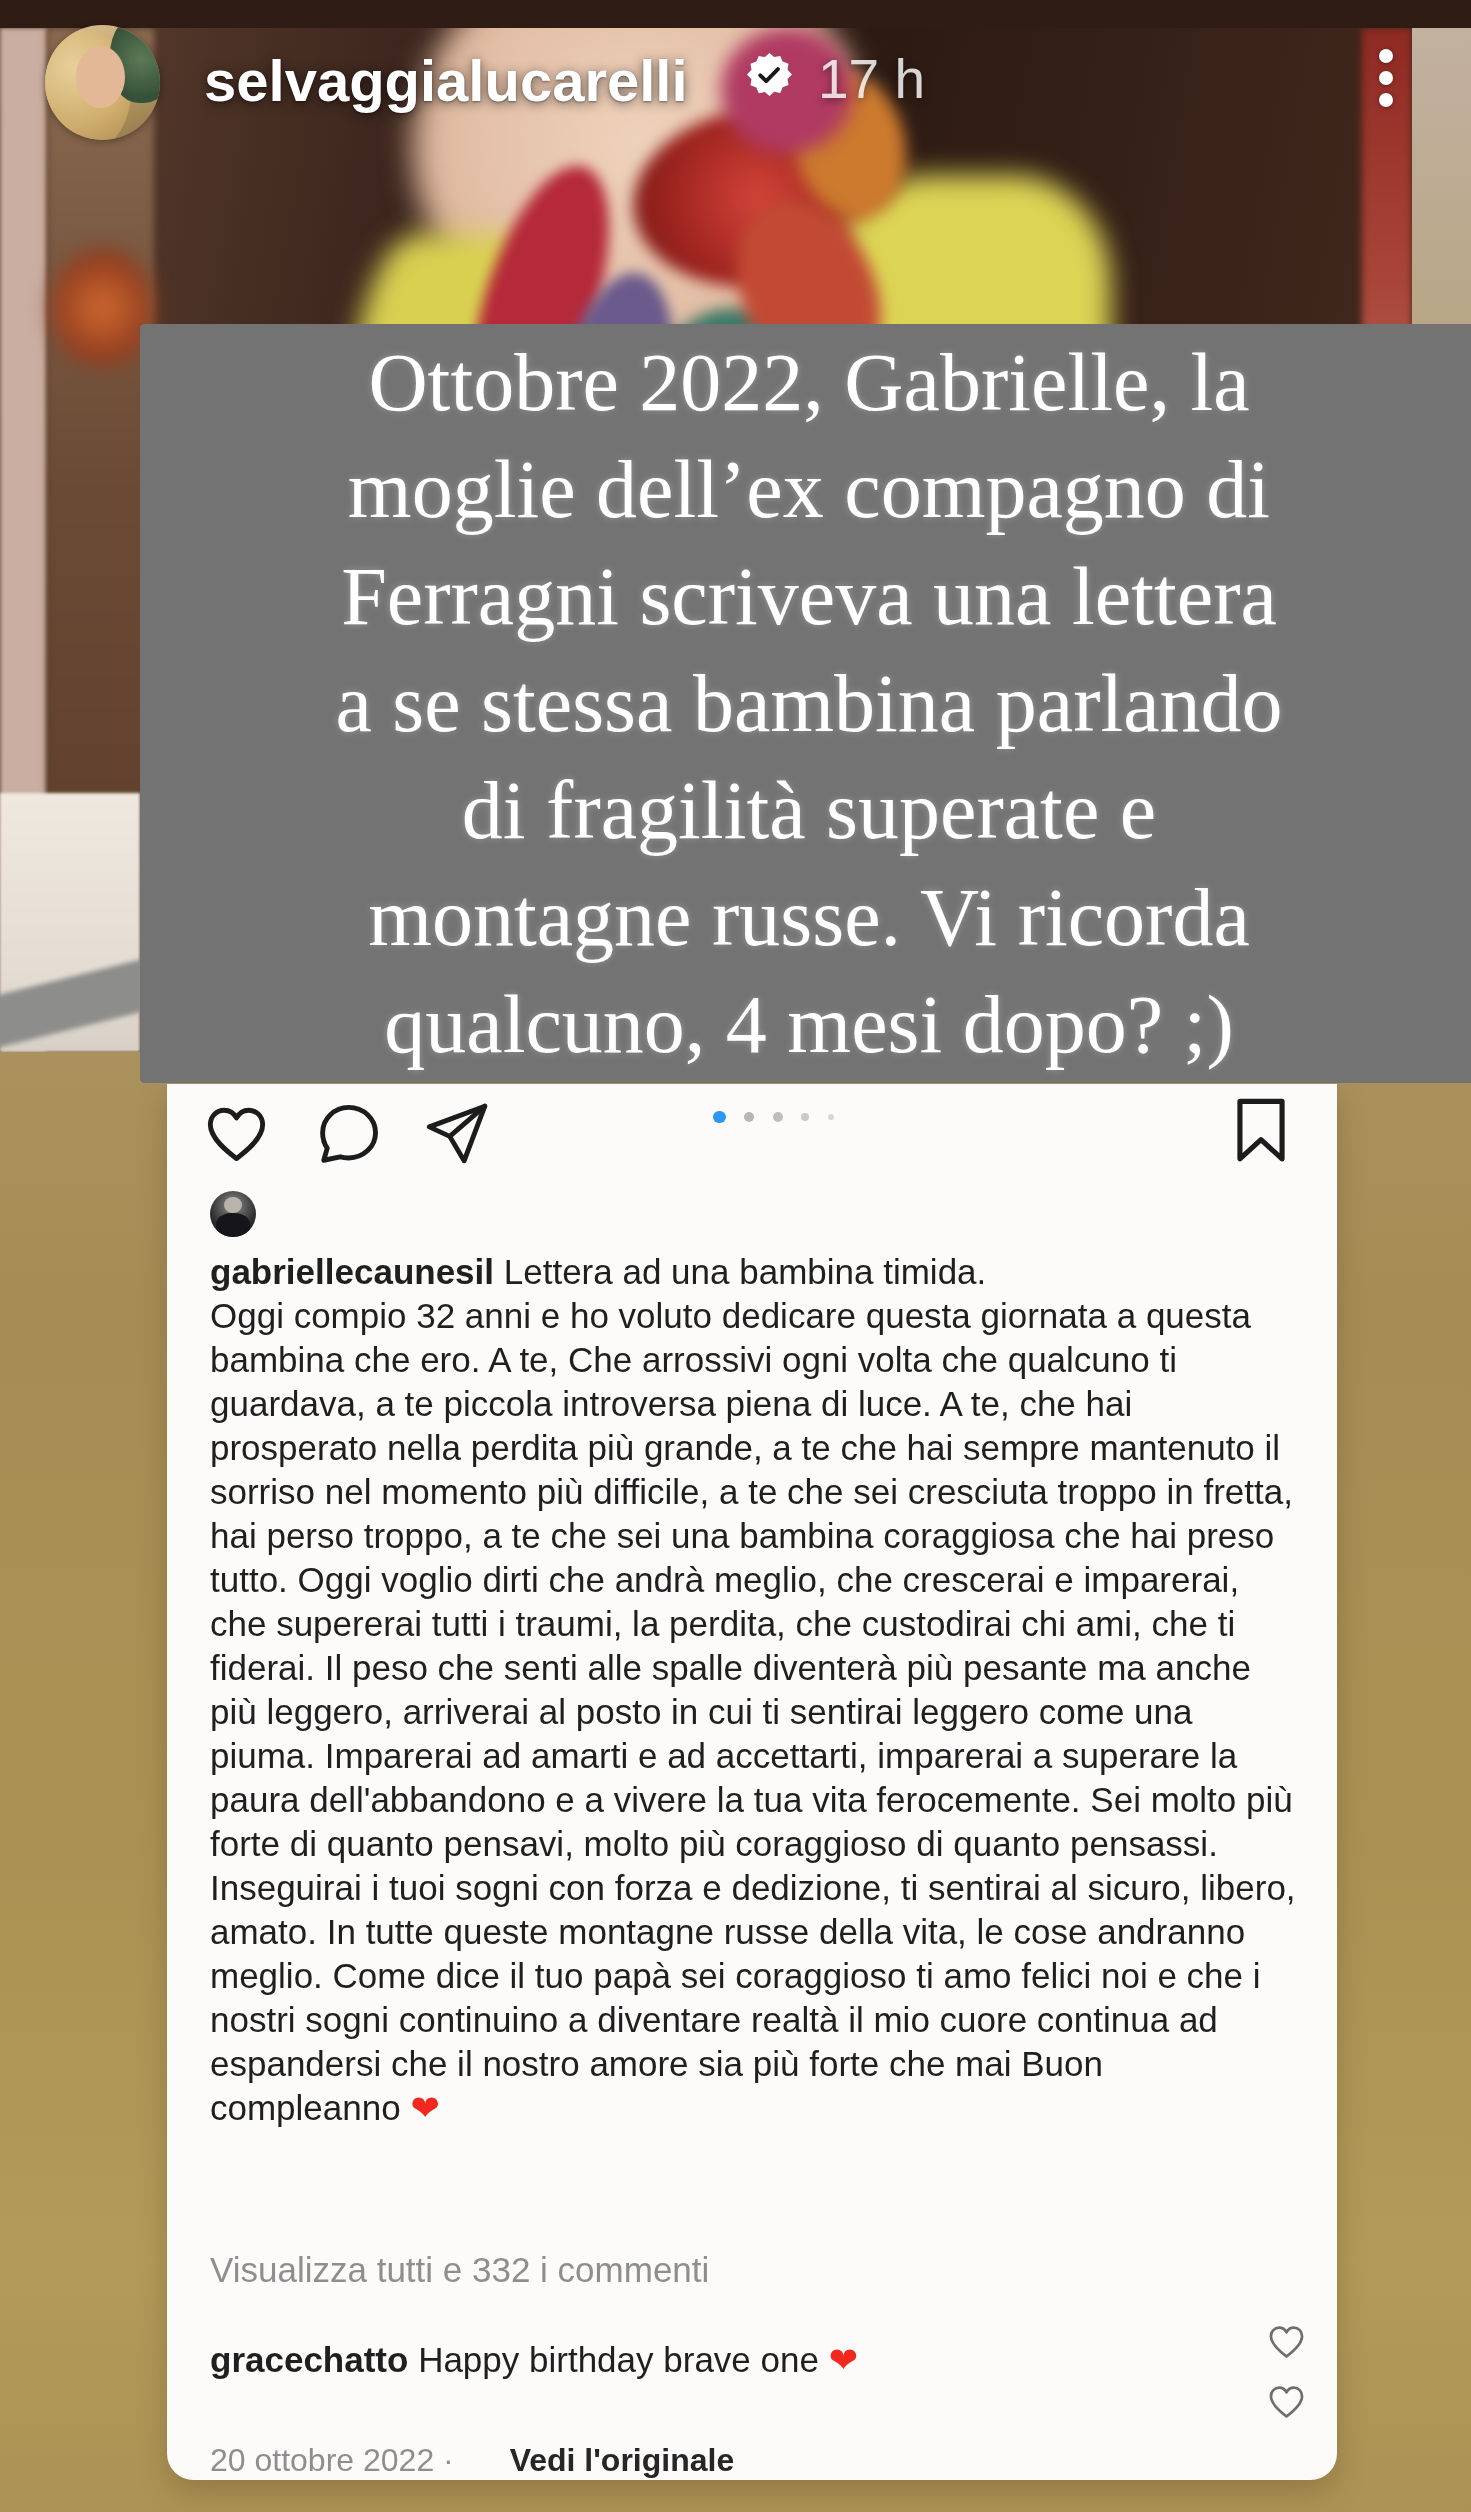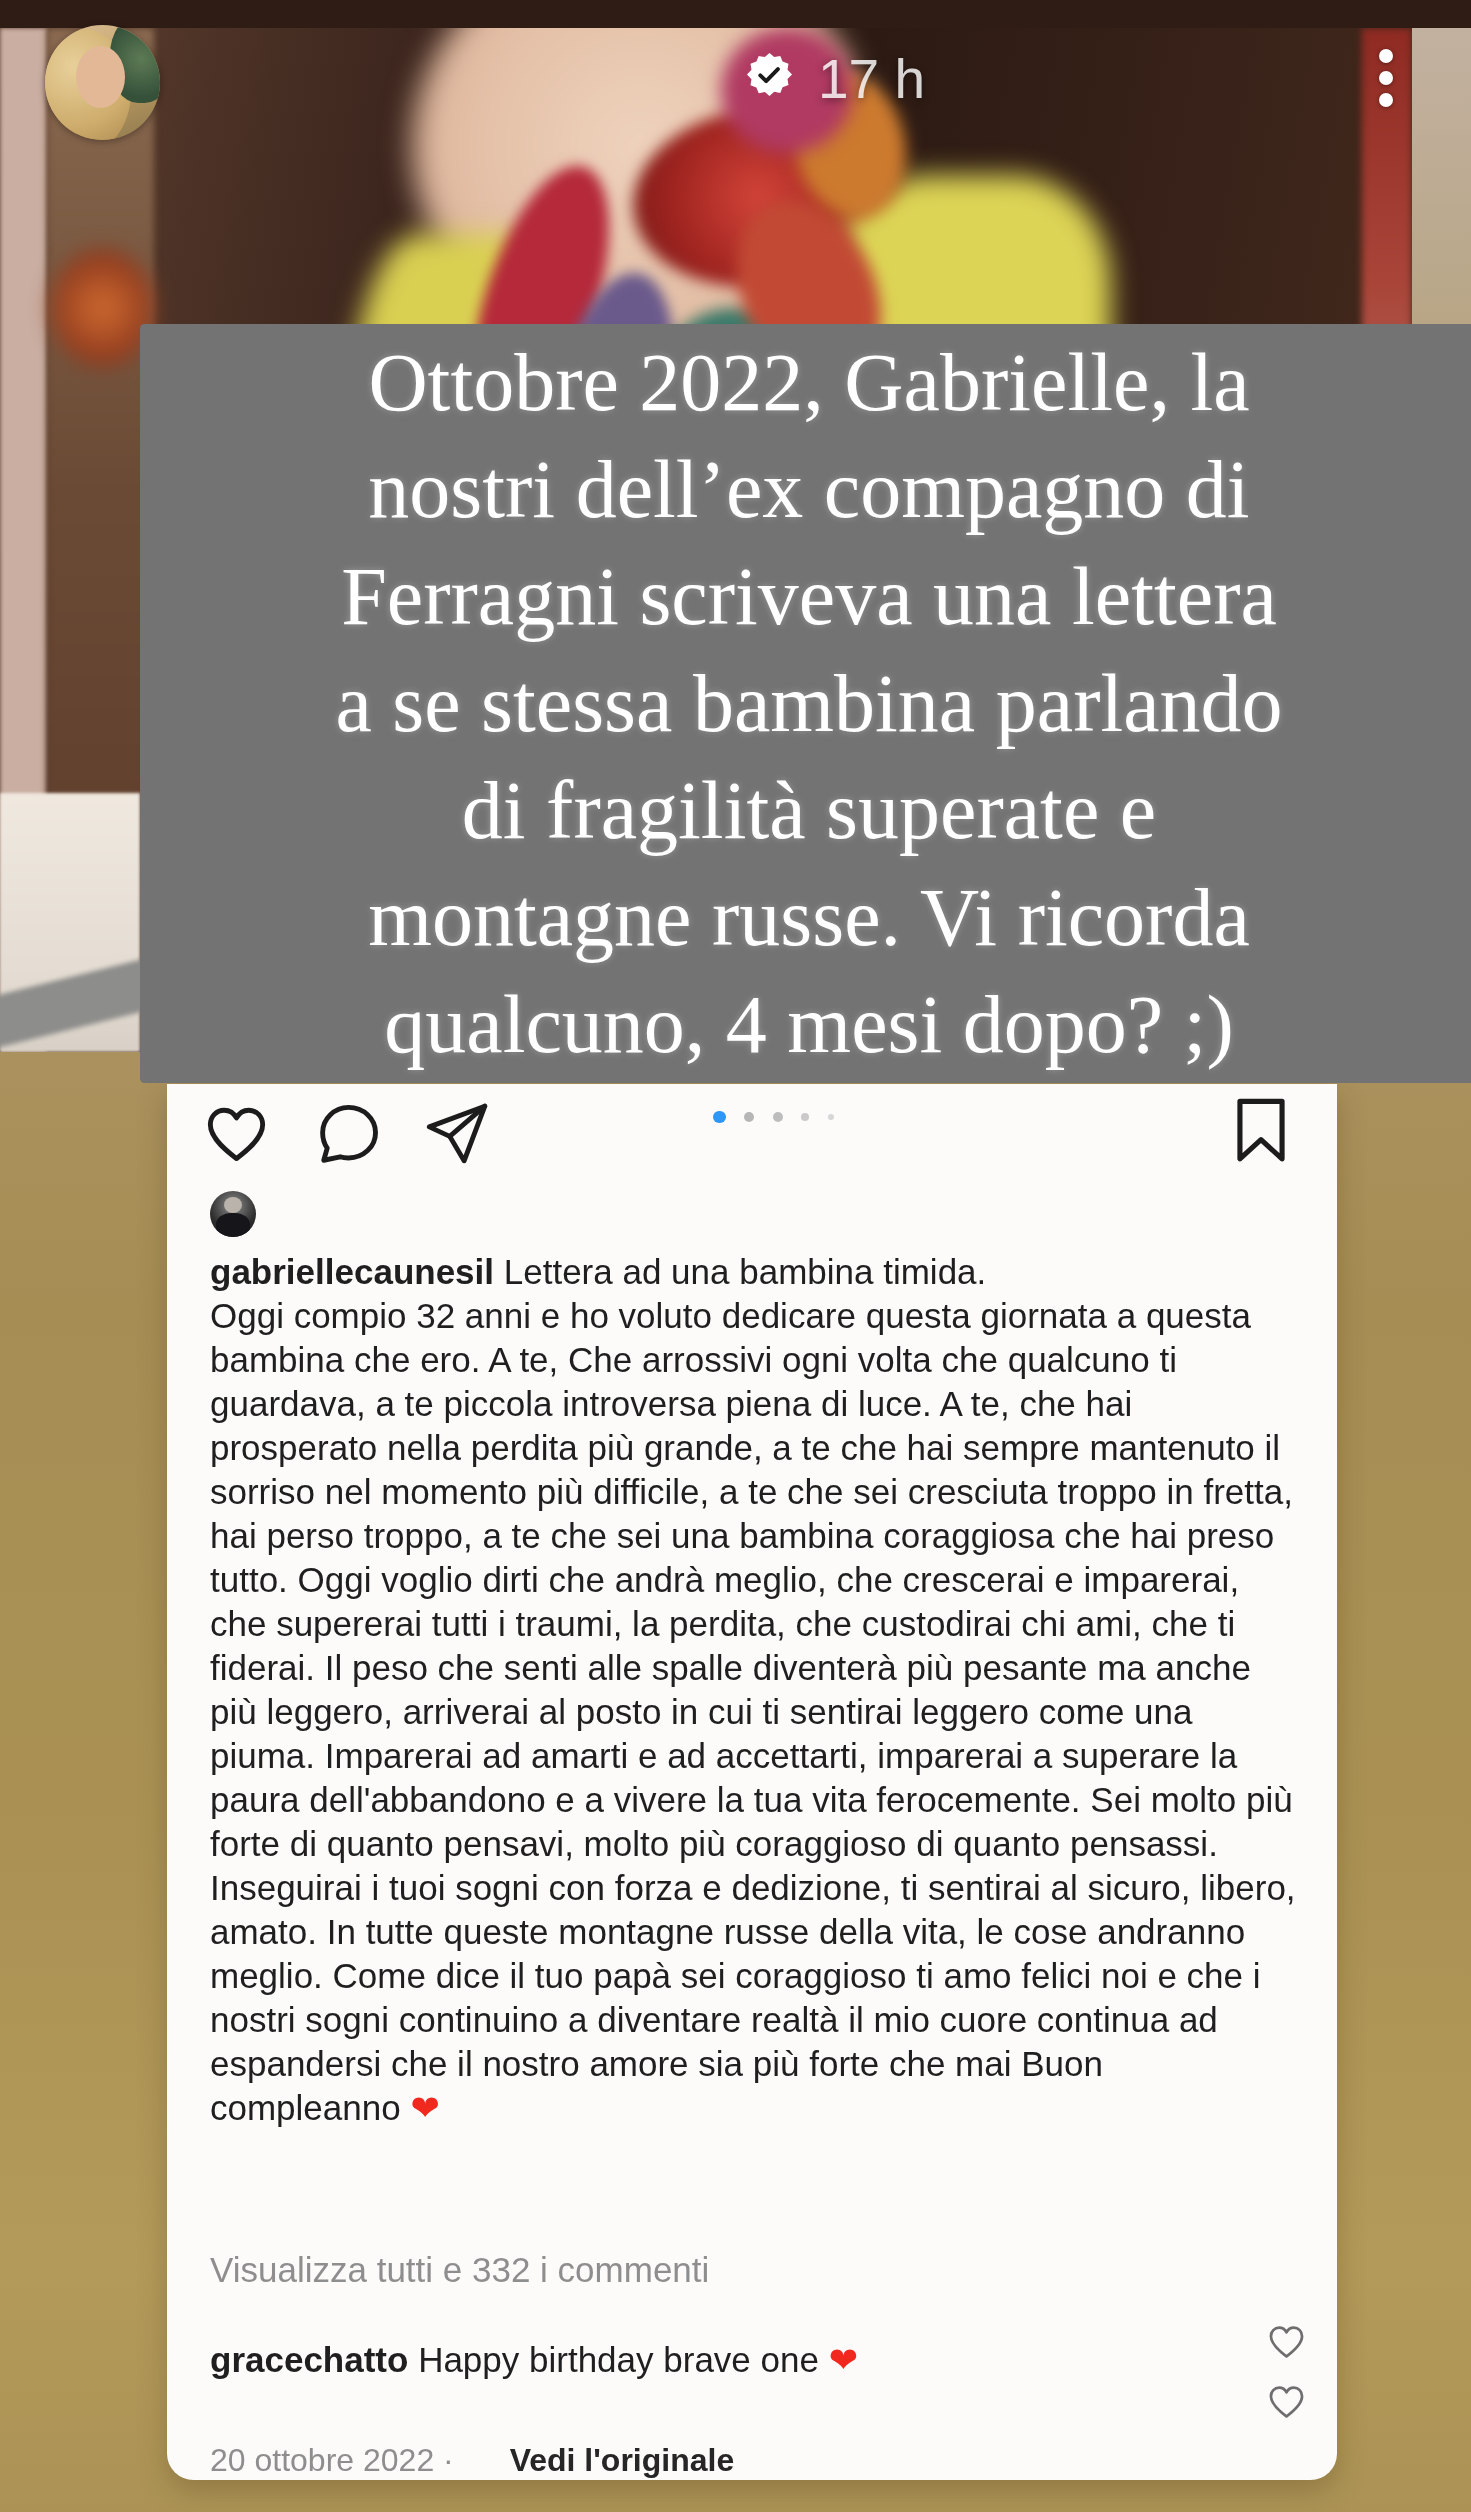--- a/index.html
+++ b/index.html
@@ -89,21 +89,21 @@
   <div class="ph" style="left:721px;top:0;width:132px;height:125px;background:#b03a62;filter:blur(8.8px);"></div>
   <div class="ph" style="left:633px;top:346px;width:110px;height:125px;background:#20262a;transform:rotate(-12deg);filter:blur(6.6px);"></div>
   <div class="ph" style="left:692px;top:316px;width:66px;height:81px;background:#e8e4da;filter:blur(5.9px);"></div>
 
   <div class="ph-sq" style="left:0;top:765px;width:140px;height:259px;background:linear-gradient(180deg,#efe8df 0%,#e4dcd2 70%,#d8d0c6 100%);filter:blur(1.5px);"></div>
   <div class="ph-sq" style="left:-22px;top:949px;width:191px;height:51px;background:#8d8d8b;transform:rotate(-14deg);filter:blur(2.9px);"></div>
 </div>
 
 <div class="abs" id="overlay-box">
   <div class="overlay-line">Ottobre 2022, Gabrielle, la</div>
-  <div class="overlay-line">nostri dell’ex compagno di</div>
+  <div class="overlay-line">moglie dell’ex compagno di</div>
   <div class="overlay-line">Ferragni scriveva una lettera</div>
   <div class="overlay-line">a se stessa bambina parlando</div>
   <div class="overlay-line">di fragilità superate e</div>
   <div class="overlay-line">montagne russe. Vi ricorda</div>
   <div class="overlay-line">qualcuno, 4 mesi dopo? ;)</div>
 </div>
 
 <div class="abs" id="card">
 
   <div class="icon-btn" style="left:35px;top:14.7px;">
@@ -161,20 +161,21 @@
 
   <div id="date-row"><span>20 ottobre 2022</span><span> · </span><span class="link">Vedi l'originale</span></div>
 </div>
 
 <div class="abs" id="story-header">
   <div id="story-avatar">
     <div class="hair"></div>
       <div class="green"></div>
       <div class="face"></div>
   </div>
+  <div id="story-username">selvaggialucarelli</div>
   <div id="verified-badge">
     <svg width="47" height="47" viewBox="0 0 24 24">
       <path fill="#ffffff" d="M12 0l2.4 2.1 3.1-.6 1.2 2.9 3 1.1-.5 3.1L23.5 11l-2.3 2.3.5 3.1-3 1.1-1.2 2.9-3.1-.6L12 22l-2.4-2.1-3.1.6-1.2-2.9-3-1.1.5-3.1L.5 11l2.3-2.4-.5-3.1 3-1.1 1.2-2.9 3.1.6z"></path>
       <path fill="none" stroke="#1a1a1a" stroke-width="2" stroke-linecap="round" stroke-linejoin="round" d="M7.3 11.4l3 3 6-6.2"></path>
     </svg>
   </div>
   <div id="story-time">17 h</div>
   <div id="menu-dots">
     <div class="mdot"></div>
       <div class="mdot"></div>

